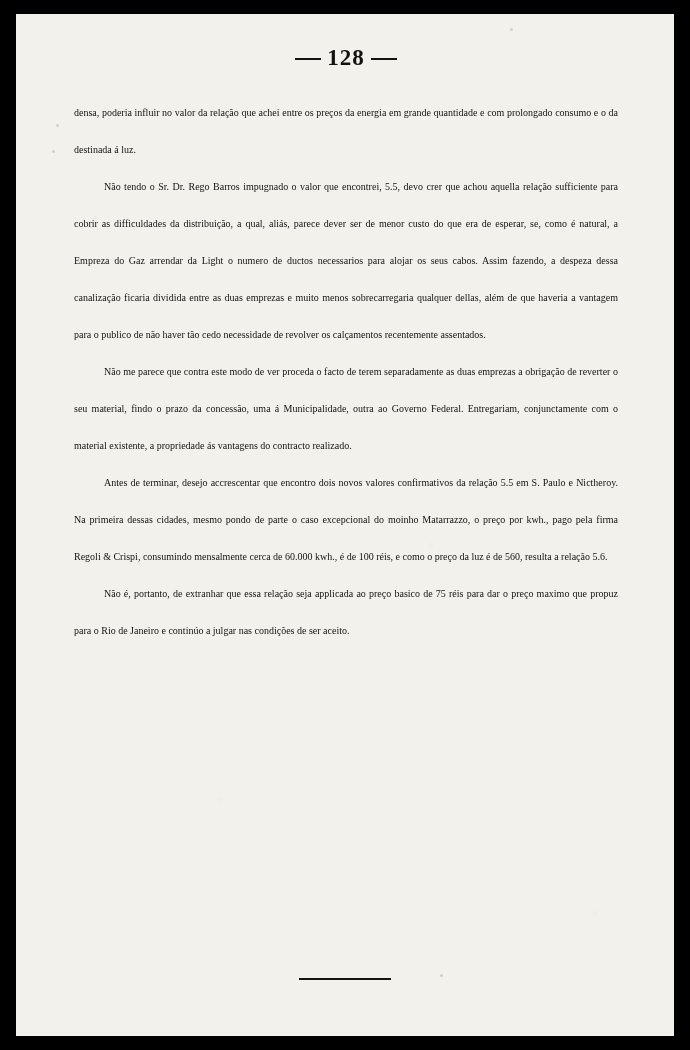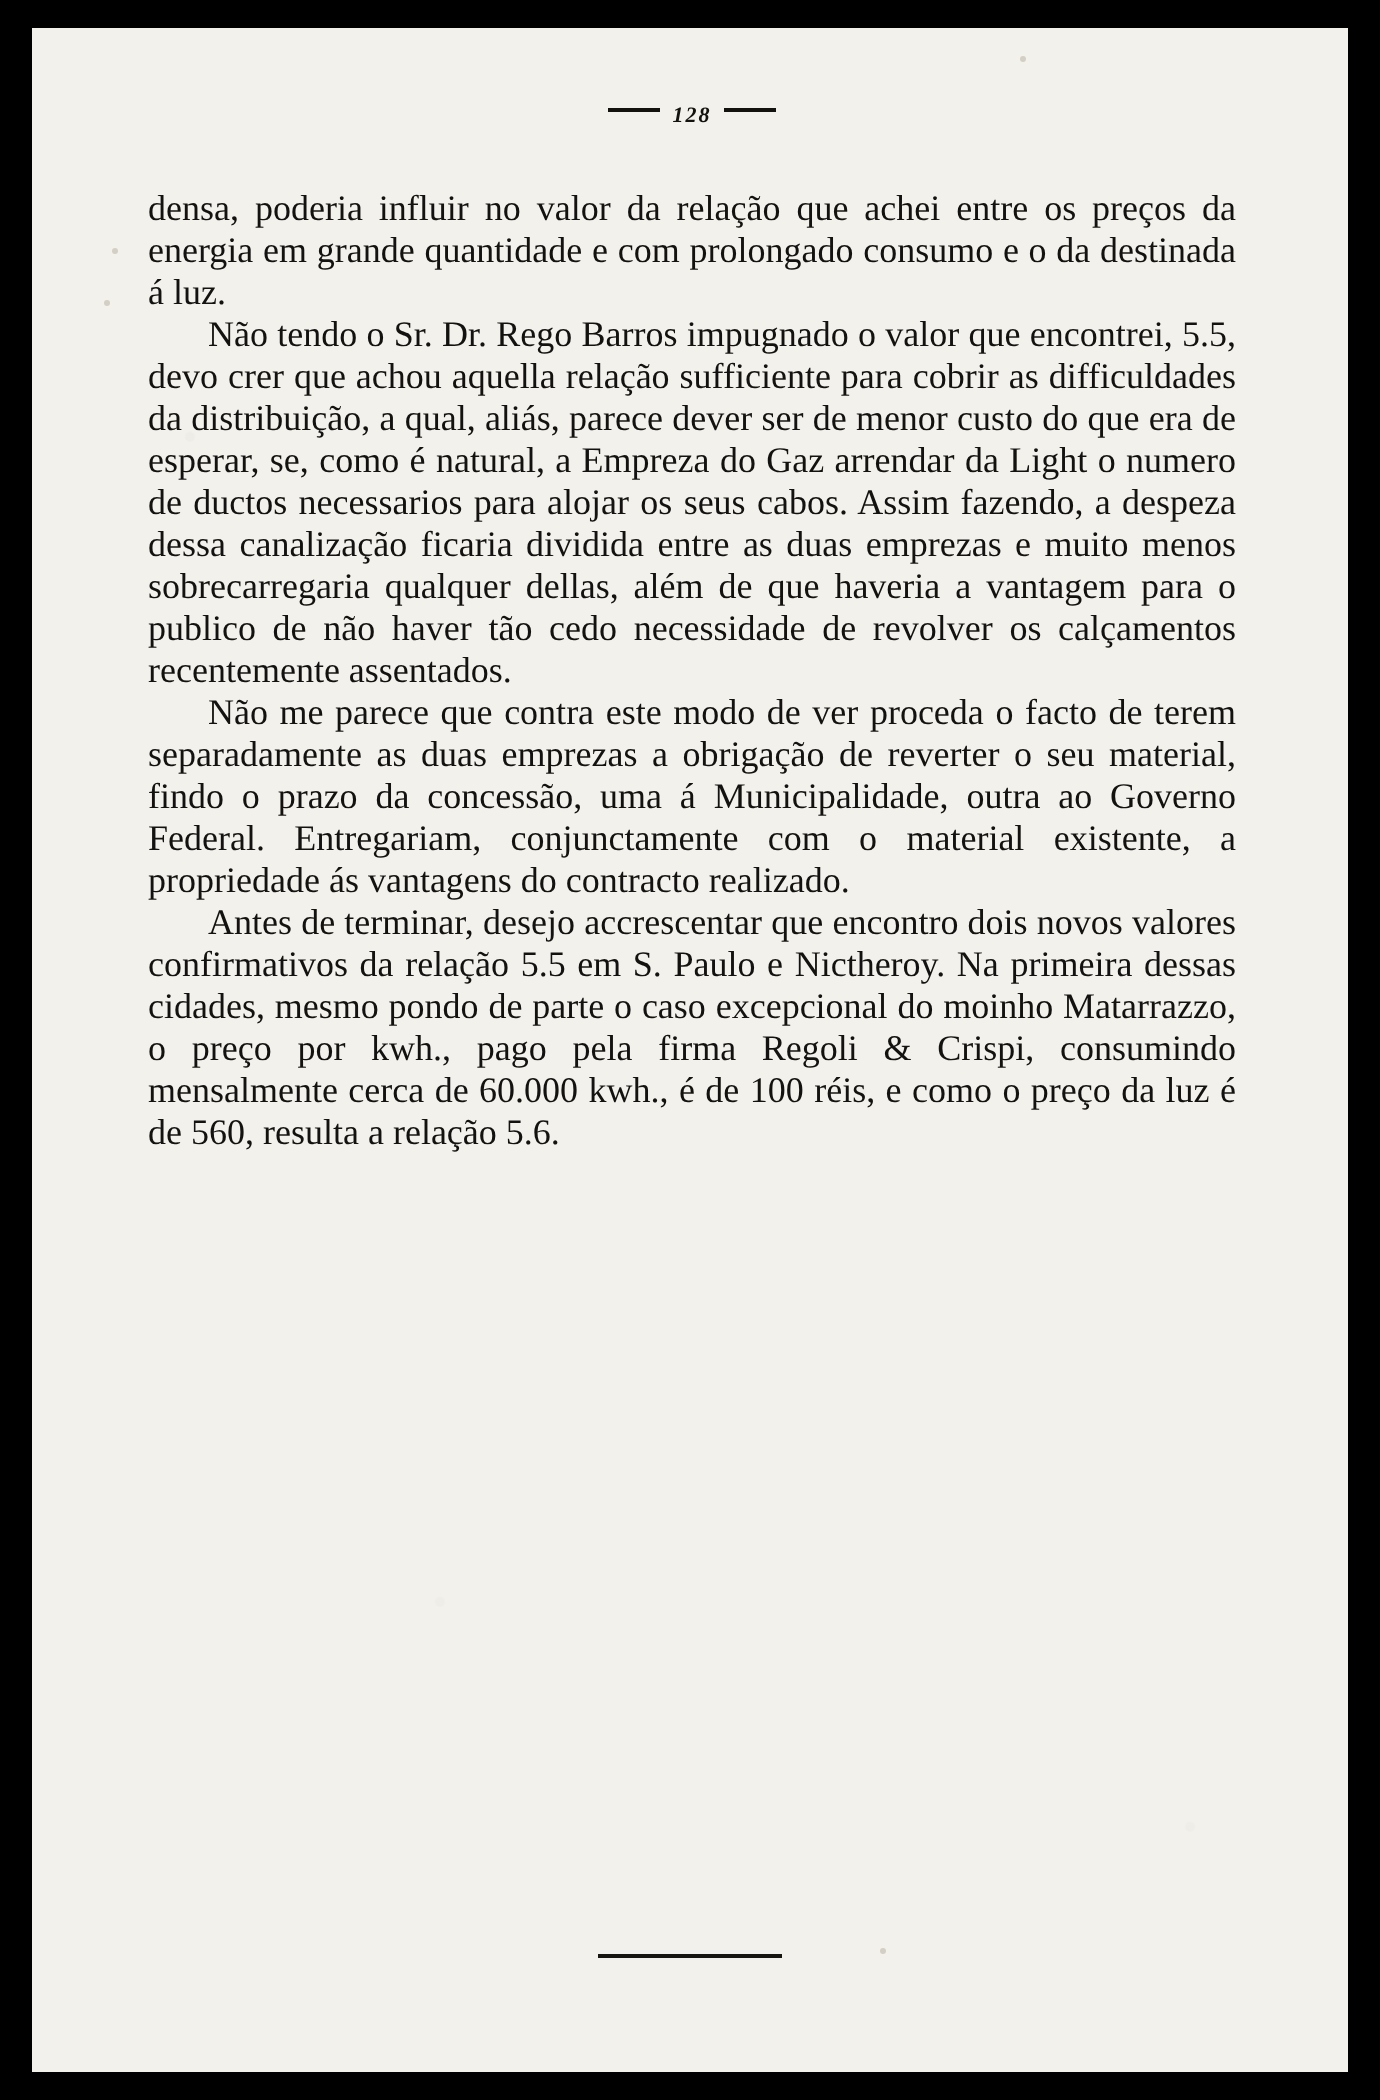--- a/index.html
+++ b/index.html
@@ -31,41 +31,40 @@
     background-image:
       radial-gradient(circle at 12% 20%, rgba(0,0,0,0.020) 0 2px, rgba(0,0,0,0) 3px),
       radial-gradient(circle at 78% 9%, rgba(0,0,0,0.018) 0 2px, rgba(0,0,0,0) 3px),
       radial-gradient(circle at 63% 52%, rgba(0,0,0,0.015) 0 2px, rgba(0,0,0,0) 3px),
       radial-gradient(circle at 31% 77%, rgba(0,0,0,0.016) 0 2px, rgba(0,0,0,0) 3px),
       radial-gradient(circle at 88% 88%, rgba(0,0,0,0.015) 0 2px, rgba(0,0,0,0) 3px);
   }
   .page-header {
     text-align: center;
     font-family: "Liberation Serif", serif;
-    font-size: 11px;
+    font-size: 23px;
     color: #14120f;
     letter-spacing: 1px;
     margin: 0 0 26px 0;
     height: 20px;
     line-height: 20px;
     font-weight: 600;
-    font-style: italic;
   }
   .page-header .rule {
     display: inline-block;
     width: 26px;
     height: 2px;
     background: #14120f;
     vertical-align: 5px;
     margin: 0 6px;
   }
   .body-text {
     font-family: "Liberation Serif", serif;
-    font-size: 18px;
-    line-height: 21px;
+    font-size: 10px;
+    line-height: 37px;
     color: #141210;
     text-align: justify;
     text-justify: inter-word;
     -webkit-font-smoothing: none;
   }
   .body-text p {
     margin: 0;
     text-indent: 0;
   }
   .body-text p.indent {
@@ -100,20 +99,21 @@
 
     <div class="page-header">
       <span class="rule"></span><span>128</span><span class="rule"></span>
     </div>
 
     <div class="body-text">
       <p>densa, poderia influir no valor da relação que achei entre os preços da energia em grande quantidade e com prolongado consumo e o da destinada á luz.</p>
       <p class="indent">Não tendo o Sr. Dr. Rego Barros impugnado o valor que encontrei, 5.5, devo crer que achou aquella relação sufficiente para cobrir as difficuldades da distribuição, a qual, aliás, parece dever ser de menor custo do que era de esperar, se, como é natural, a Empreza do Gaz arrendar da Light o numero de ductos necessarios para alojar os seus cabos. Assim fazendo, a despeza dessa canalização ficaria dividida entre as duas emprezas e muito menos sobrecarregaria qualquer dellas, além de que haveria a vantagem para o publico de não haver tão cedo necessidade de revolver os calçamentos recentemente assentados.</p>
       <p class="indent">Não me parece que contra este modo de ver proceda o facto de terem separadamente as duas emprezas a obrigação de reverter o seu material, findo o prazo da concessão, uma á Municipalidade, outra ao Governo Federal. Entregariam, conjunctamente com o material existente, a propriedade ás vantagens do contracto realizado.</p>
       <p class="indent">Antes de terminar, desejo accrescentar que encontro dois novos valores confirmativos da relação 5.5 em S. Paulo e Nictheroy. Na primeira dessas cidades, mesmo pondo de parte o caso excepcional do moinho Matarrazzo, o preço por kwh., pago pela firma Regoli &amp; Crispi, consumindo mensalmente cerca de 60.000 kwh., é de 100 réis, e como o preço da luz é de 560, resulta a relação 5.6.</p>
+      <p class="indent">Não é, portanto, de extranhar que essa relação seja applicada ao preço basico de 75 réis para dar o preço maximo que propuz para o Rio de Janeiro e continúo a julgar nas condições de ser aceito.</p>
     </div>
 
     <div class="footer-rule-wrap">
       <span class="footer-rule"></span>
     </div>
 
     <span class="speck" style="left:40px; top:110px; width:3px; height:3px;"></span>
     <span class="speck" style="left:36px; top:136px; width:3px; height:3px;"></span>
     <span class="speck" style="left:494px; top:14px; width:3px; height:3px;"></span>
     <span class="speck" style="left:424px; top:960px; width:3px; height:3px;"></span>

